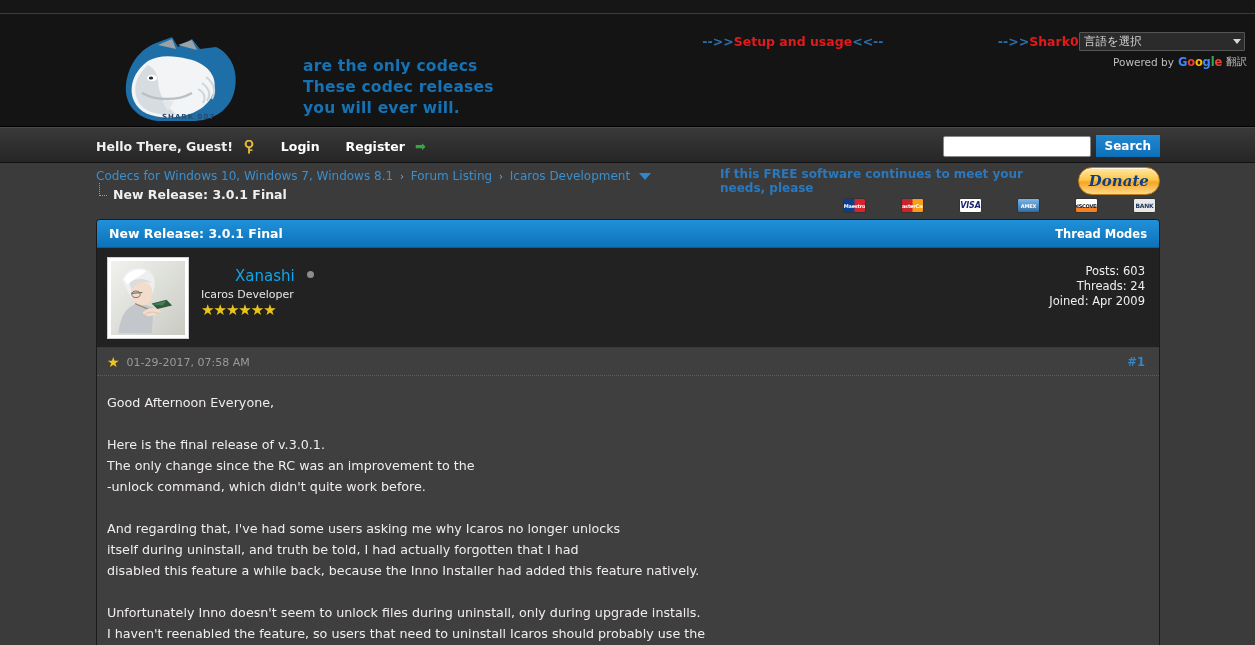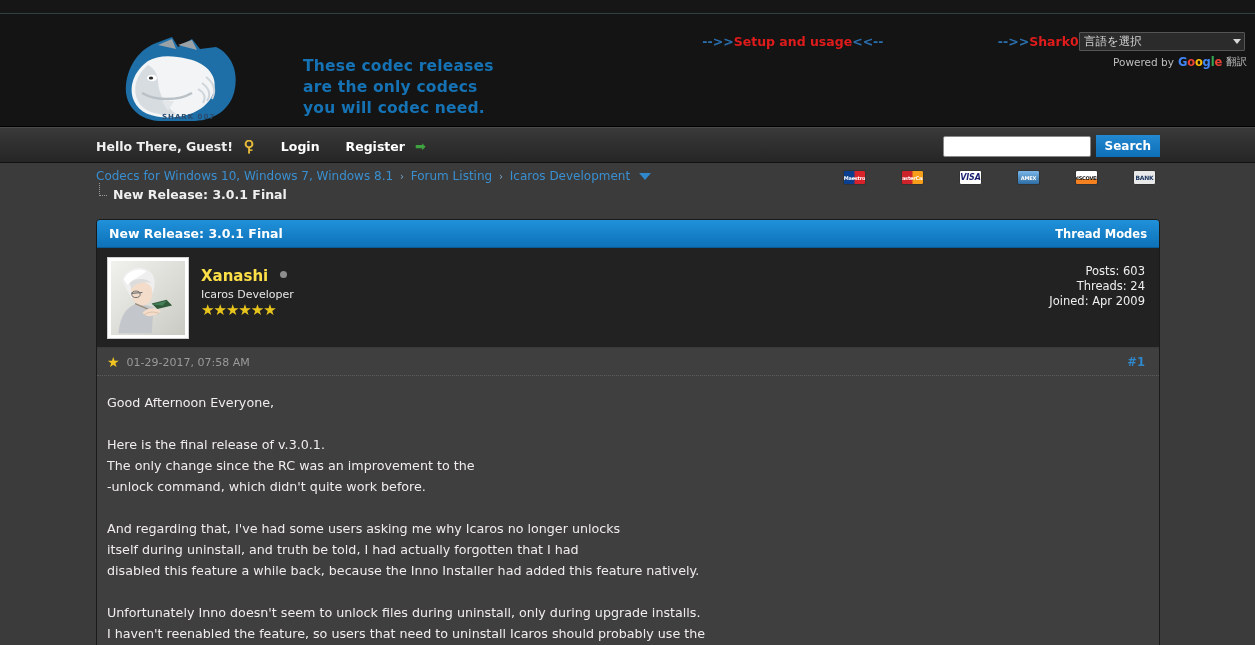--- a/index.html
+++ b/index.html
@@ -172,21 +172,21 @@
     padding: 9px 14px 8px 10px;
     border-bottom: 1px solid #3a3a3a;
     min-height: 96px;
   }
   .post-author { display:flex; gap:12px; }
   .avatar {
     width: 82px; height: 82px; background:#fff; border:1px solid #cfcfcf; padding:3px;
   }
   .avatar-inner { width:100%; height:100%; position:relative; overflow:hidden; }
   .author-meta { padding-top: 9px; }
-  .author-name { color:#fde047; font-size: 15px; font-weight: bold; display:inline-block; }
+  .author-name { color:#0ea5e9; font-size: 15px; font-weight: normal; display:inline-block;margin-left:34px; }
   .status-dot { display:inline-block; width:7px;height:7px;border-radius:50%;background:#8d8d8d;margin-left:7px;vertical-align:3px;}
   .author-title { color:#e6e6e6; font-size: 11px; margin-top: 3px; }
   .stars { color:#e8c51d; font-size: 15px; letter-spacing: -1px; margin-top: 1px; line-height: 16px;}
   .post-stats { color:#efefef; font-size: 11.5px; line-height: 15px; text-align:right; padding-top: 7px; }
 
   .post-meta {
     background: #3f3f3f;
     display:flex; align-items:center; justify-content:space-between;
     padding: 6px 14px 5px 10px;
     border-bottom: 1px dotted #5c5c5c;
@@ -227,23 +227,23 @@
         <path d="M24 62 C38 70 60 70 74 62" stroke="#b9c0c6" stroke-width="2.5" fill="none"></path>
         <path d="M44 70 L56 70 L50 80 Z" fill="#e3e7ea"></path>
         <path d="M88 46 C96 52 98 60 94 68" stroke="#cfd6db" stroke-width="2" fill="none"></path>
         <path d="M84 52 C92 58 93 64 89 70" stroke="#cfd6db" stroke-width="2" fill="none"></path>
         <path d="M80 58 C87 62 88 67 85 72" stroke="#cfd6db" stroke-width="2" fill="none"></path>
       </svg>
       <div class="logo-caption">SHARK 007</div>
     </div>
 
     <div class="tagline">
+      <div>are the only codecs</div>
       <div>These codec releases</div>
-      <div>are the only codecs</div>
-      <div>you will codec need.</div>
+      <div>you will ever will.</div>
     </div>
 
     <div class="toplinks">
       <span class="toplink-item"><span class="arrow-blue">--&gt;&gt;</span><a class="link-red" href="#">Setup and usage</a><span class="arrow-blue">&lt;&lt;--</span></span>
       <span class="toplink-item"><span class="arrow-blue">--&gt;&gt;</span><a class="link-red" href="#">Shark007's Website</a><span class="arrow-blue">&lt;&lt;--</span></span>
     </div>
 
     <div class="gt">
       <div class="gt-select">
         <span>言語を選択</span>
@@ -285,20 +285,24 @@
       <a href="#">Forum Listing</a>
       <span class="bc-sep">›</span>
       <a href="#">Icaros Development</a>
       <span class="bc-caret"></span>
     </div>
     <div class="bc-second">
       <span class="tree-glyph"></span><span>New Release: 3.0.1 Final</span>
     </div>
 
     <div class="donate-block">
+      <div class="donate-row">
+        <span class="donate-text">If this FREE software continues to meet your needs, please</span>
+        <div class="donate-btn">Donate</div>
+      </div>
       <div class="cards">
         <div class="card c-maestro">Maestro</div>
         <div class="card c-mc">MasterCard</div>
         <div class="card c-visa">VISA</div>
         <div class="card c-amex">AMEX</div>
         <div class="card c-disc">DISCOVER</div>
         <div class="card c-bank">BANK</div>
       </div>
     </div>
 

